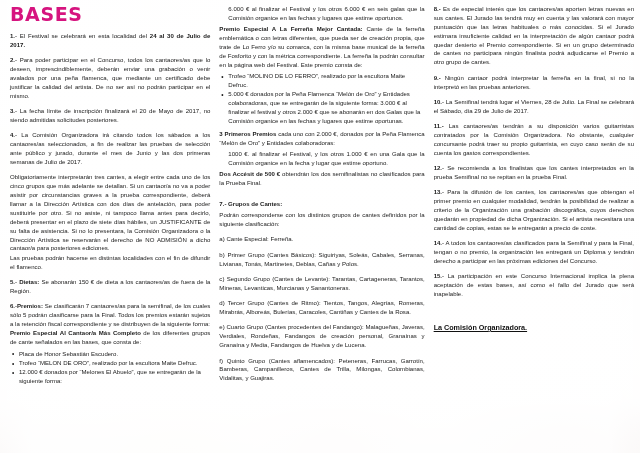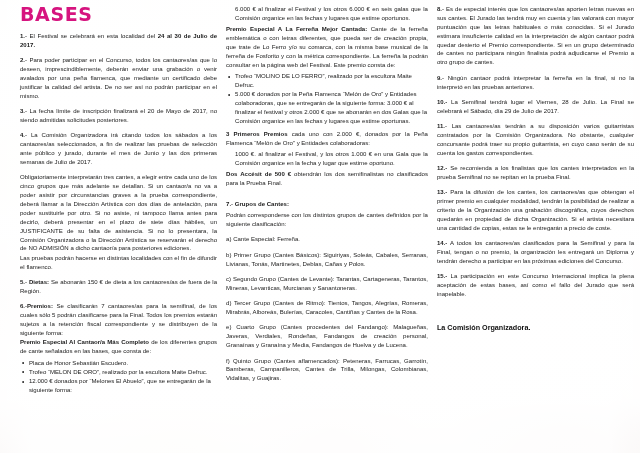--- a/index.html
+++ b/index.html
@@ -49,21 +49,21 @@
       linear-gradient(180deg, rgba(255,255,255,.90) 0%, rgba(255,255,255,.95) 8%,
                              rgba(255,255,255,.95) 88%, rgba(255,255,255,.55) 100%);
   }
 
   
   #page {
     position: absolute;
     inset: 0;
     z-index: 2;
     display: flex;
-    padding: 5px 6px 0 20px;
+    padding: 5px 6px 0 10px;
     gap: 9px;
   }
 
   .column {
     flex: 1 1 0;
     min-width: 0;
   }
 
   .col-1 { flex-basis: 204px; }
   .col-2 { flex-basis: 209px; }
@@ -124,20 +124,21 @@
     font-size: 6.5px;
   }
 
   .indent { padding-left: 9px; }
 
   .signoff {
     font-size: 7.2px;
     font-weight: bold;
     color: #111;
     margin-top: 24px;
+    text-decoration: underline;
   }
 
   .spacer-sm { height: 5px; }
 </style>
 </head>
 <body>
 
 <div id="bg-photo"></div>
 <div id="bg-wash"></div>
 

